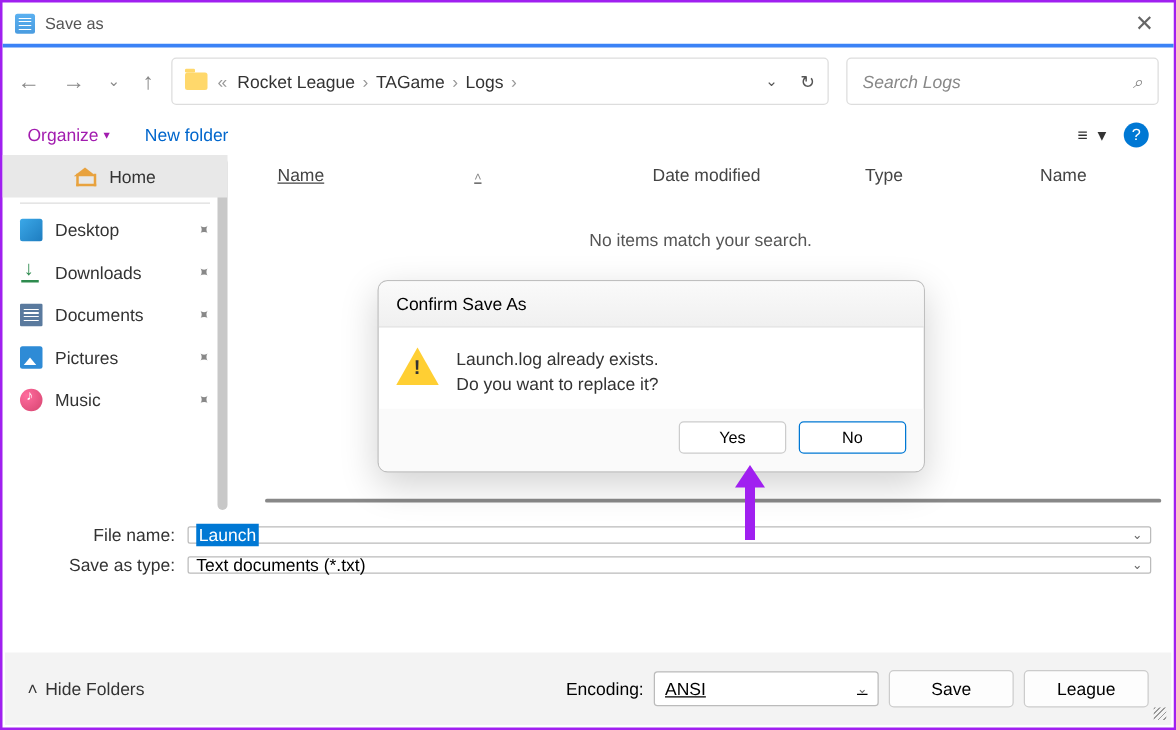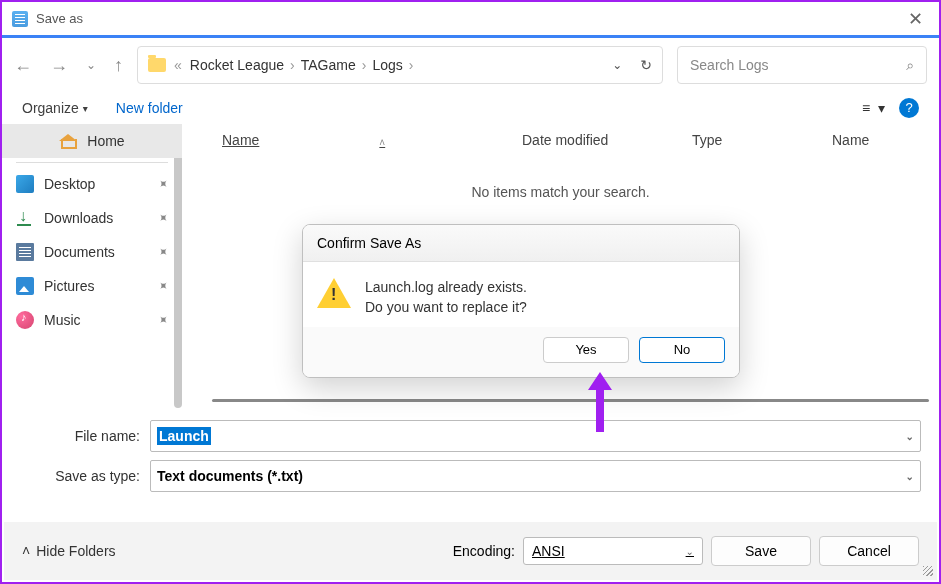--- a/index.html
+++ b/index.html
@@ -13,25 +13,25 @@
 
     .navrow { display: flex; align-items: center; padding: 8px 12px; gap: 14px; }
     .nav-arrows { display: flex; align-items: center; gap: 18px; color: #888; }
     .nav-arrows span { font-size: 18px; }
     .breadcrumb-bar { flex: 1; height: 38px; border: 1px solid #ddd; border-radius: 4px; display: flex; align-items: center; padding: 0 10px; gap: 8px; color: #333; font-size: 14px;}
     .breadcrumb-bar .folder-icon { width: 18px; height: 14px; background: #ffd86b; border-radius: 2px; position: relative; }
     .breadcrumb-bar .folder-icon::before { content:""; position:absolute; top:-3px; left:0; width:8px; height:3px; background:#ffd86b; border-radius:1px;}
     .breadcrumb-bar .crumbs { flex: 1; display: flex; align-items: center; gap: 6px; }
     .breadcrumb-bar .sep { color: #999; }
     .breadcrumb-bar .tail { display:flex; align-items:center; gap:18px; color:#555;}
-    .search-box { width: 250px; height: 38px; border: 1px solid #ddd; border-radius: 4px; display: flex; align-items: center; padding: 0 12px; color: #888; font-size: 14px;}
+    .search-box { width: 250px; height: 38px; border: 1px solid #ddd; border-radius: 4px; display: flex; align-items: center; padding: 0 12px; color: #888; font-size: 14px; font-style: italic;}
     .search-box span:first-child { flex:1; }
 
     .toolbar { display: flex; align-items: center; padding: 6px 20px; gap: 28px; font-size: 14px; }
-    .toolbar .org { color: #404040; display:flex; align-items:center; gap:4px;}
+    .toolbar .org { color: #a21caf; display:flex; align-items:center; gap:4px;}
     .toolbar .newf { color: #0066cc; }
     .toolbar .right { margin-left: auto; display:flex; align-items:center; gap: 14px; color:#333;}
     .toolbar .help { width:20px; height:20px; border-radius:50%; background:#0078d4; color:#fff; text-align:center; line-height:20px; font-size:13px;}
 
     .main { display: flex; height: 286px; }
     .sidebar { width: 180px; position: relative; }
     .sidebar-inner { padding: 0; }
     .side-item { display:flex; align-items:center; padding: 8px 14px; gap:10px; font-size:14px; color:#333; position:relative;justify-content:center;}
     .side-item.home { background:#e8e8e8; }
     .side-item .pin { margin-left:auto; color:#888; font-size:12px; transform: rotate(45deg);}
@@ -58,21 +58,21 @@
     .columns .c2 { width: 170px; }
     .columns .c3 { width: 140px; }
     .columns .c4 { flex:1; }
     .columns .sort-caret { color:#888; font-size:10px;}
     .empty-msg { text-align:center; padding: 28px 0 0; font-size:14px; color:#555;}
     .hscroll { position:absolute; left:30px; right:10px; bottom:8px; height:3px; background:#888; border-radius:2px;}
 
     .bottom-form { padding: 10px 18px 0; }
     .form-row { display:flex; align-items:center; margin-bottom:8px; }
     .form-row label { width:130px; text-align:right; padding-right:10px; font-size:14px; color:#333;}
-    .form-row .field { flex:1; height:32px; border:1px solid #bbb; border-radius:2px; display:flex; align-items:center; padding:0 6px; font-size:14px;font-weight:bold;}
+    .form-row .field { flex:1; height:14px; border:1px solid #bbb; border-radius:2px; display:flex; align-items:center; padding:0 6px; font-size:14px;}
     .form-row .field .dd { margin-left:auto; color:#666; font-size:10px;}
     .filename-val { background:#0078d4; color:#fff; padding: 1px 2px;}
 
     .footer { position:absolute; left:2px; right:2px; bottom:2px; background:#f3f3f3; padding: 14px 18px; display:flex; align-items:center; gap:10px;}
     .footer .hide { display:flex; align-items:center; gap:6px; font-size:14px; color:#333;}
     .footer .enc-area { margin-left:auto; display:flex; align-items:center; gap:8px; font-size:14px;}
     .footer select, .enc-dd { width:180px; height:28px; border:1px solid #bbb; border-radius:3px; padding:0 8px; font-size:14px; background:#fff; display:flex; align-items:center;text-decoration:underline;}
     .enc-dd .dd { margin-left:auto; color:#666; font-size:10px;}
     .footer .btn { width:100px; height:30px; border:1px solid #ccc; border-radius:4px; background:#fdfdfd; font-size:14px; text-align:center; line-height:28px;}
     .resize-grip { position:absolute; right:4px; bottom:4px; width:10px; height:10px; background: repeating-linear-gradient(135deg,#999,#999 1px,transparent 1px,transparent 3px);}
@@ -218,21 +218,21 @@
     <span>˄</span>
     <span>Hide Folders</span>
   </div>
   <div class="enc-area">
     <span>Encoding:</span>
     <div class="enc-dd">
       <span>ANSI</span>
       <span class="dd">⌄</span>
     </div>
     <div class="btn">Save</div>
-    <div class="btn">Cancel</div>
+    <div class="btn">League</div>
   </div>
   <div class="resize-grip"></div>
 </div>
 
 <div class="modal">
   <div class="modal-title">Confirm Save As</div>
   <div class="modal-body">
     <div class="warn-icon"></div>
     <div class="txt">
       <div>Launch.log already exists.</div>

